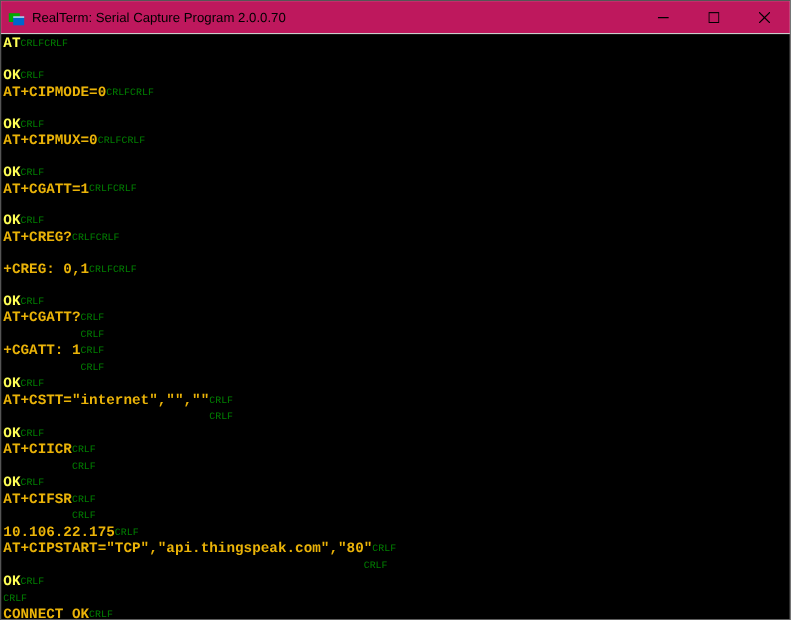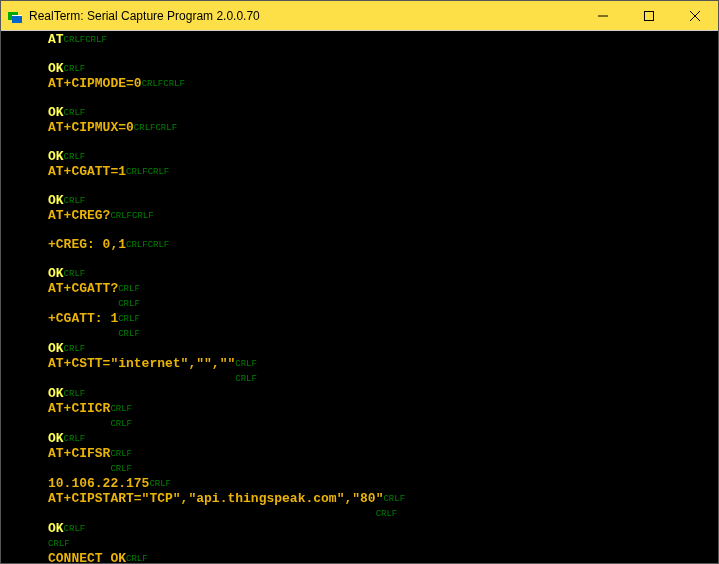--- a/index.html
+++ b/index.html
@@ -1,24 +1,24 @@
 <!DOCTYPE html>
 <html><head>
 <meta charset="utf-8">
 <style>
   * { margin: 0; padding: 0; box-sizing: border-box; }
   html, body { width: 719px; height: 564px; overflow: hidden; font-family: "Segoe UI", Tahoma, sans-serif; background: #fff; }
   .window { width: 719px; height: 564px; border: 1px solid #555; display: flex; flex-direction: column; }
-  .titlebar { height: 30px; background: #fde047; display: flex; align-items: center; padding-left: 6px; border-bottom: 1px solid #ccc; }
+  .titlebar { height: 30px; background: #be185d; display: flex; align-items: center; padding-left: 6px; border-bottom: 1px solid #ccc; }
   .titlebar .icon { width: 16px; height: 16px; margin-right: 6px; display:inline-block; }
   .titlebar .title { font-size: 12px; flex: 1; color: #000; }
   .winbtns { display: flex; }
   .winbtn { width: 46px; height: 29px; display:flex; align-items:center; justify-content:center; font-family: "Segoe UI Symbol", sans-serif; font-size: 11px; color:#000; }
   .content { flex: 1; background: #000; color: #ffff55; font-family: "Courier New", monospace; font-size: 13px; line-height: 14px; padding: 2px 2px; white-space: pre; position: relative; overflow: hidden; font-weight: bold; }
-  .line { display: block; margin-left: 45px; }
+  .line { display: block; }
   .crlf { color: #008000; font-size: 9px; vertical-align: baseline; font-weight: normal; position: relative; top: -1px; }
   .green { color: #eab308; }
   .yellow { color: #ffff55; }
 </style>
 </head>
 <body>
 
 <div class="window">
   <div class="titlebar">
     <span class="icon">

